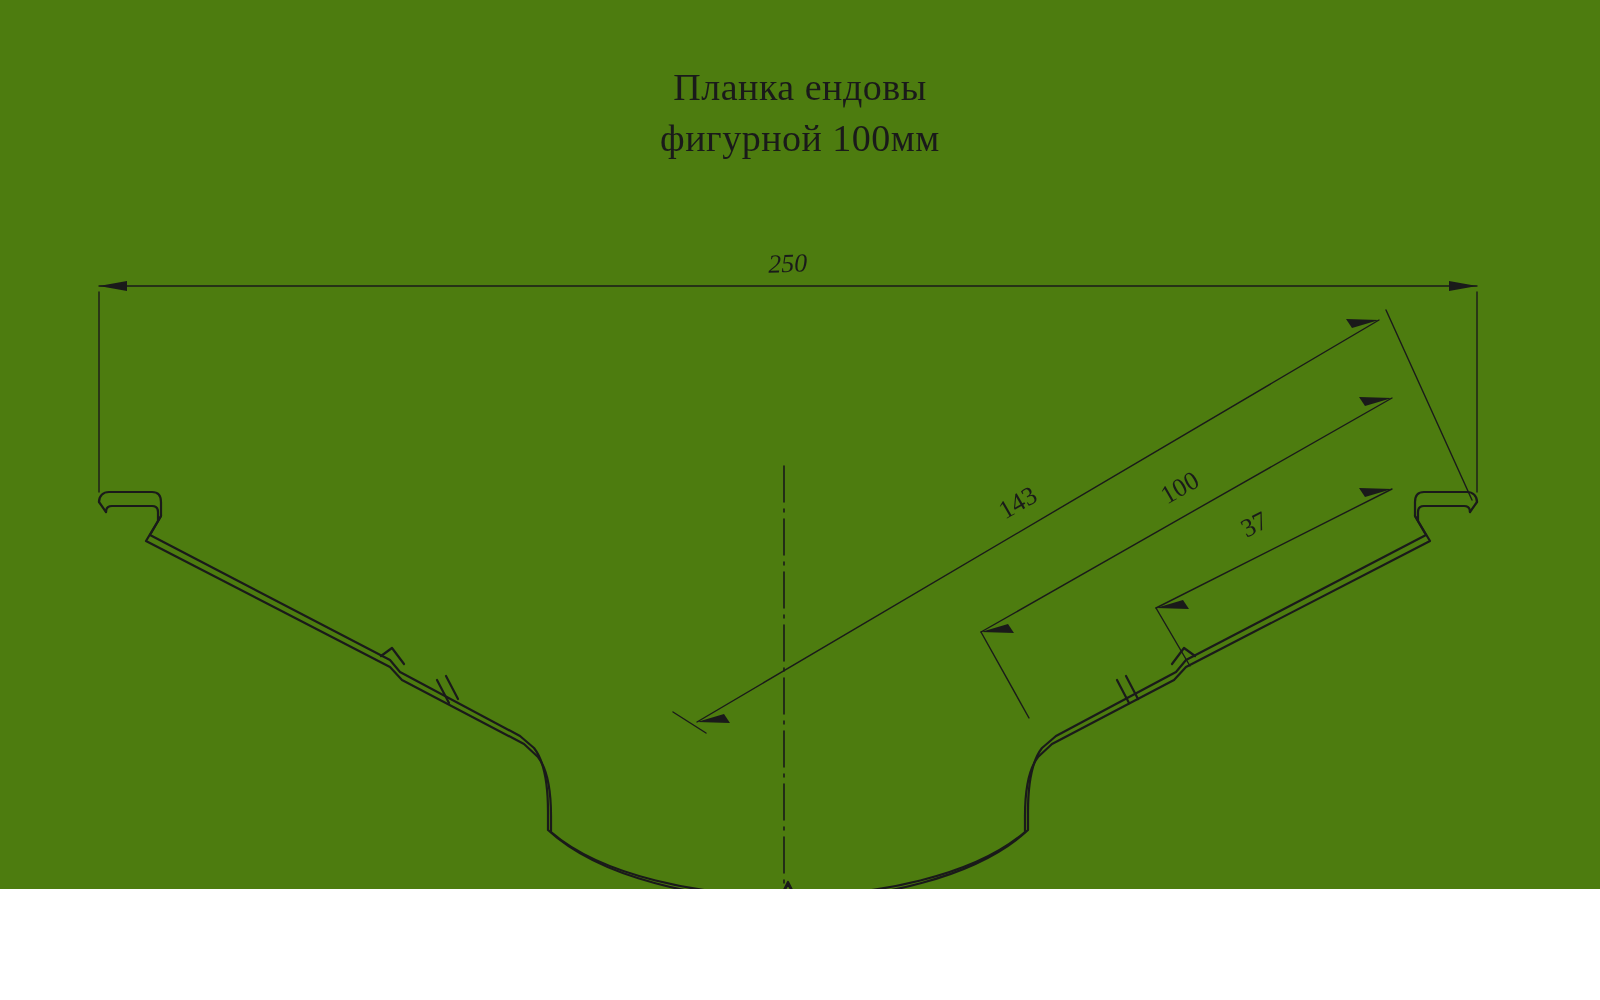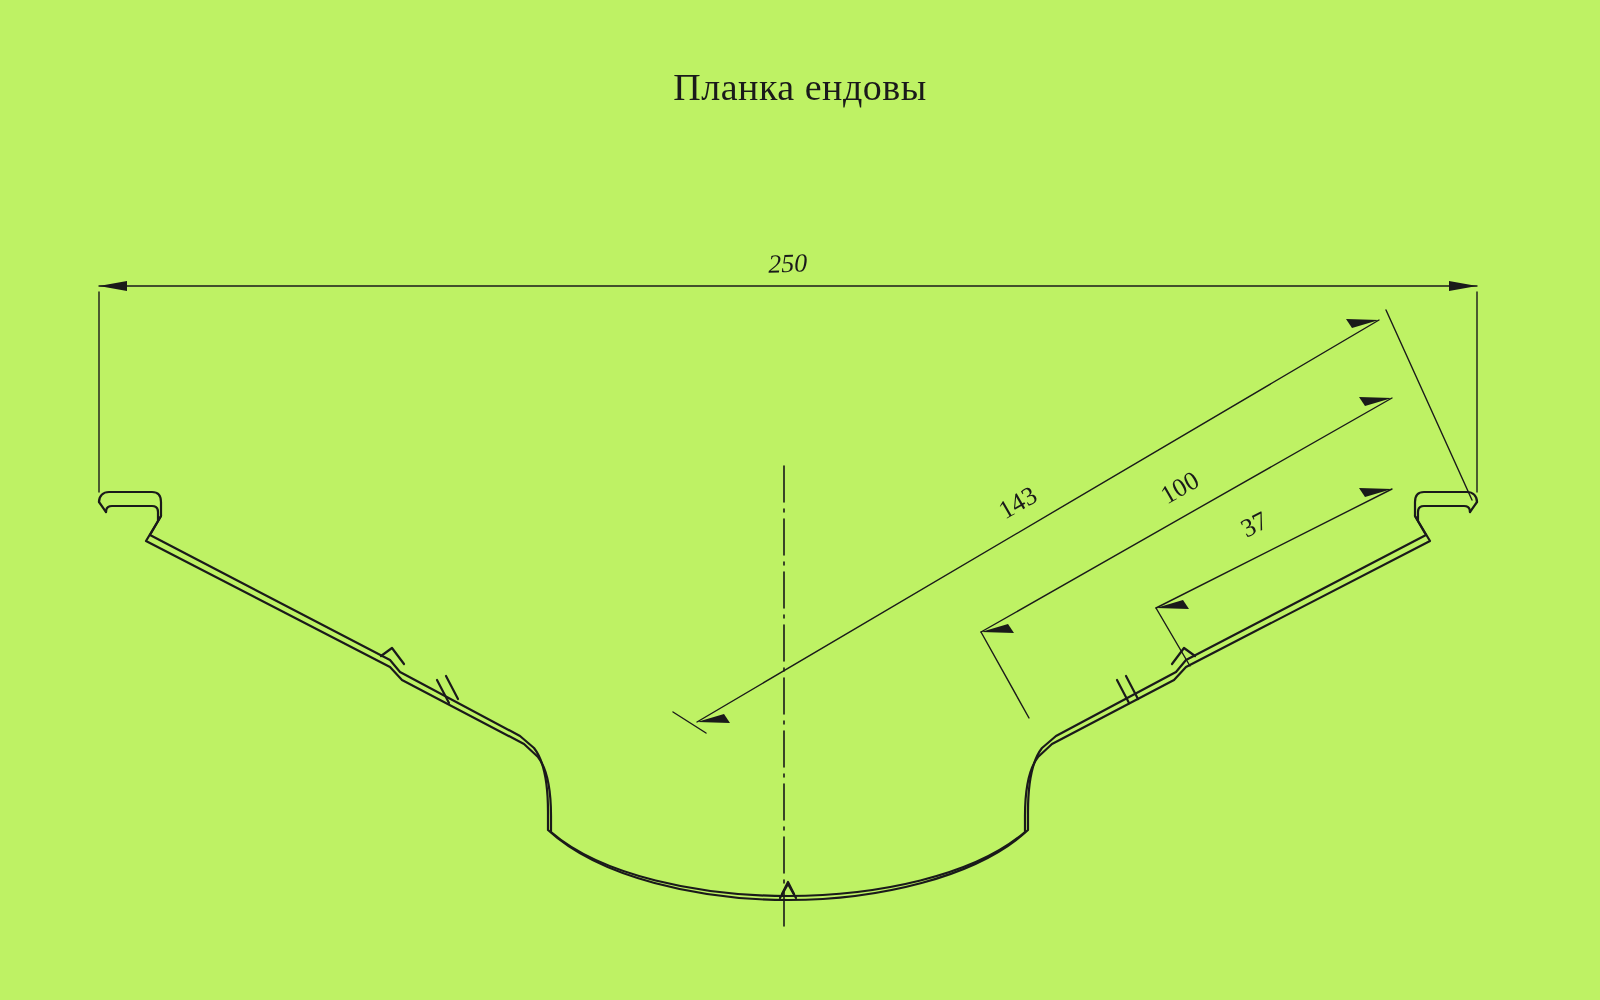--- a/index.html
+++ b/index.html
@@ -3,22 +3,22 @@
 <meta charset="utf-8">
 <style>
   html, body {
     margin: 0;
     padding: 0;
     background: #ffffff;
   }
   #page {
     position: relative;
     width: 1600px;
-    height: 1000px;
-    background: #bef264;
+    height: 889px;
+    background: #4d7c0f;
     overflow: hidden;
     font-family: "Liberation Serif", serif;
   }
   #title {
     position: absolute;
     left: 0;
     top: 62px;
     width: 1600px;
     text-align: center;
     color: #1a1a1a;
@@ -43,20 +43,21 @@
     fill: #1a1a1a;
   }
 </style>
 </head>
 <body>
 
 <div id="page">
 
   <div id="title">
     <span class="line">Планка ендовы</span>
+    <span class="line">фигурной 100мм</span>
   </div>
 
   <svg id="drawing" viewBox="0 0 1600 1000">
 
     <g fill="none" stroke="#1a1a1a" stroke-width="2.2" stroke-linejoin="round" stroke-linecap="round">
 
       <path d="M 99,502
                C 99,496 103,492 109,492
                L 152,492
                C 158,492 161,496 161,502

